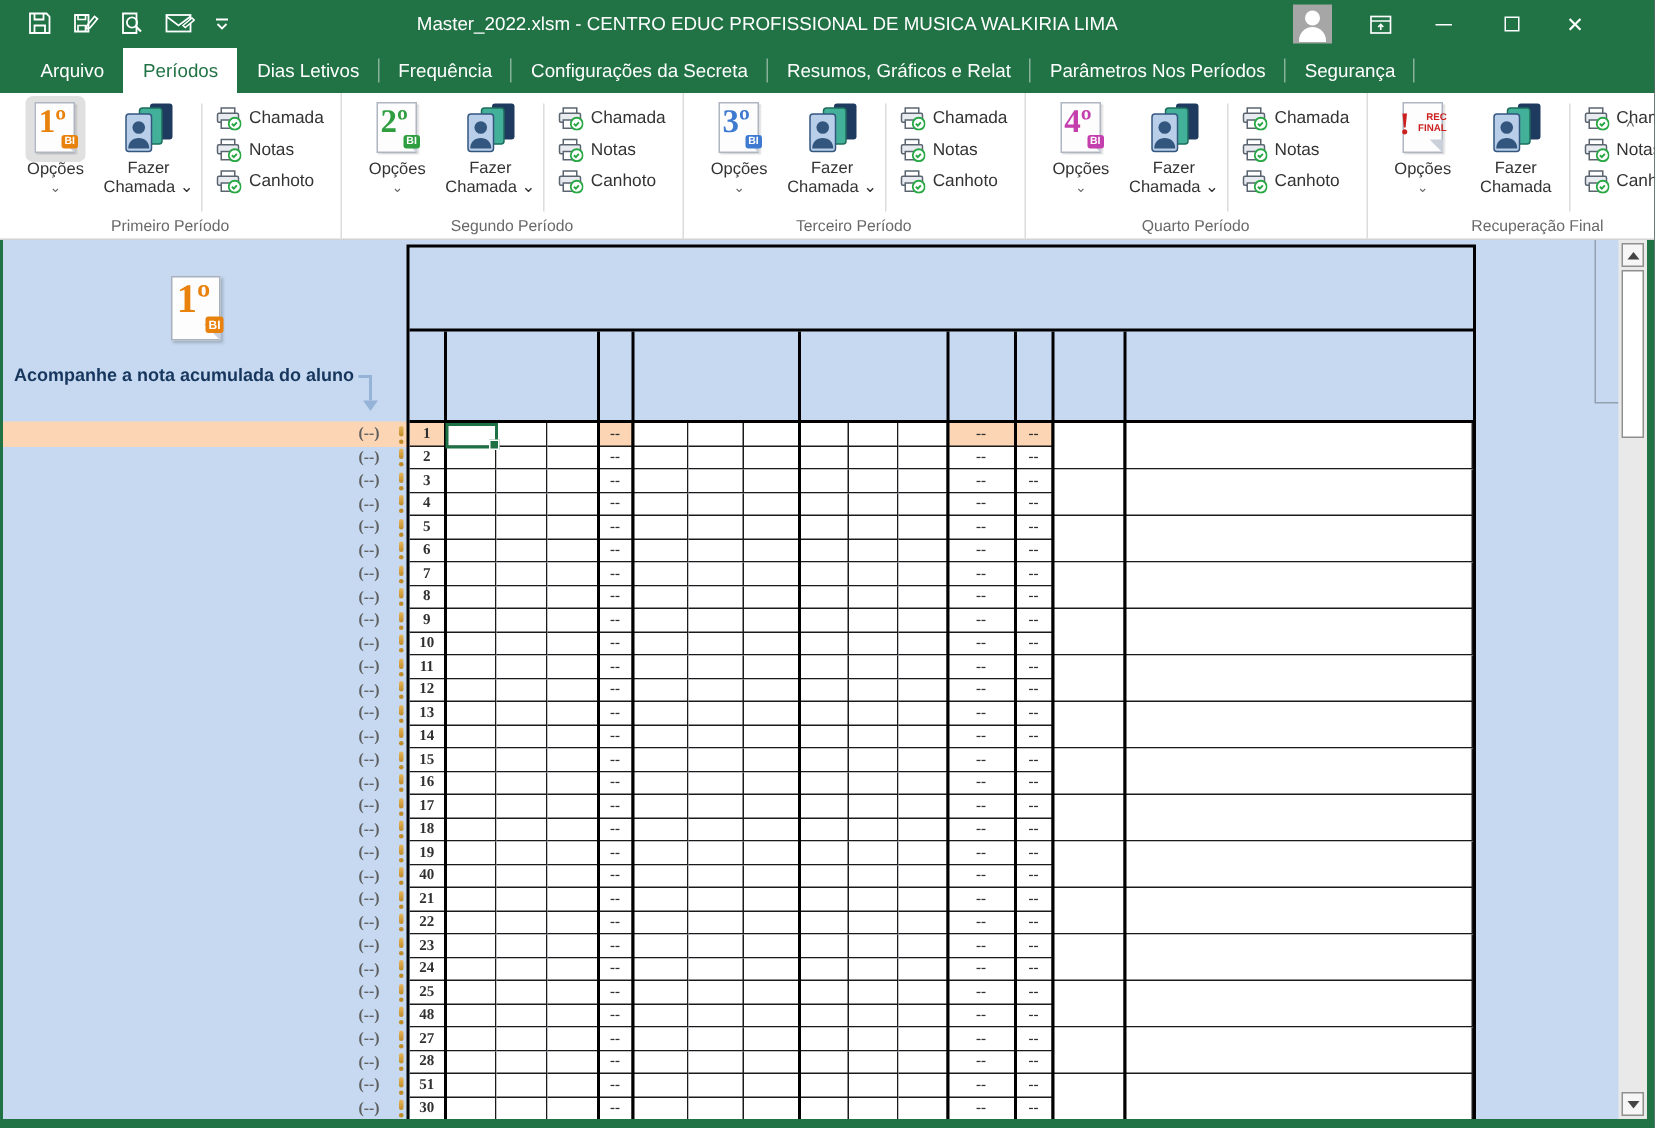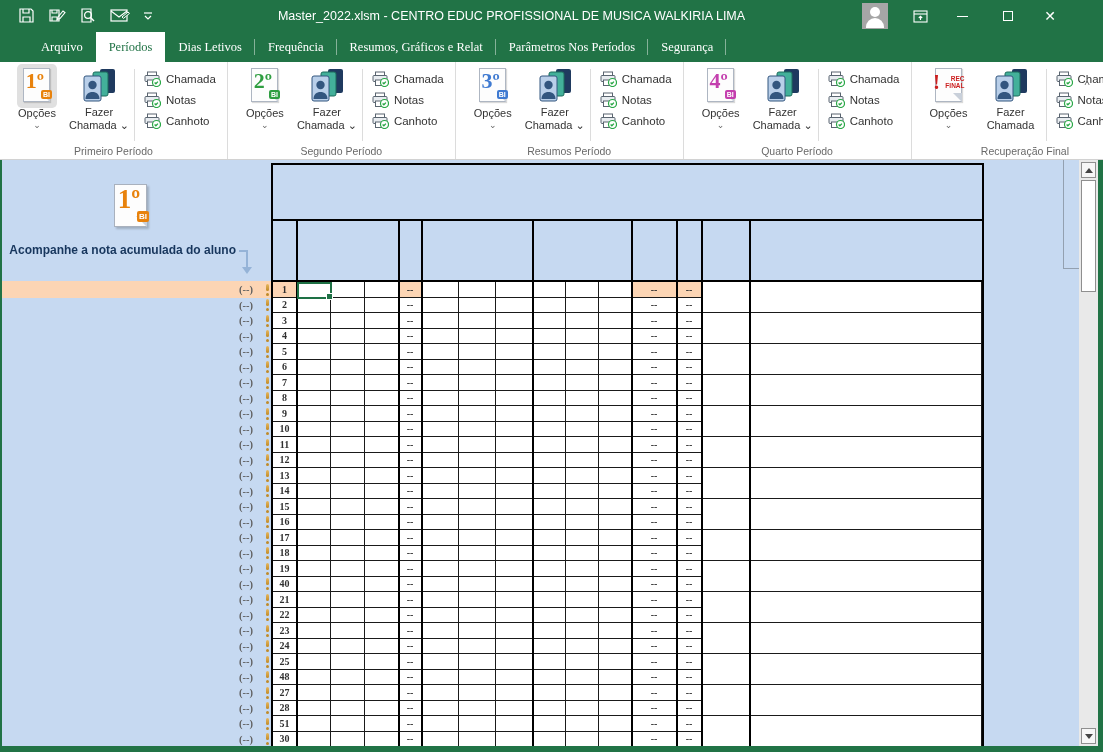--- a/index.html
+++ b/index.html
@@ -3,21 +3,21 @@
 <meta charset="utf-8">
 <style>
   html,body{margin:0;padding:0;background:#444;}
   *{box-sizing:border-box;}
   .app{position:relative;width:1103px;height:752px;overflow:hidden;background:#217346;
        font-family:"Liberation Sans",sans-serif;-webkit-font-smoothing:antialiased;}
   .abs{position:absolute;}
 
   
   .titlebar{position:absolute;left:0;top:0;width:1103px;height:32px;background:#217346;z-index:5;}
-  .tabrow{position:absolute;left:0;top:32px;width:1103px;height:30px;background:#217346;z-index:5;display:flex;align-items:flex-end;padding-left:28px;font-family:Liberation Serif, serif;}
+  .tabrow{position:absolute;left:0;top:32px;width:1103px;height:30px;background:#217346;z-index:5;display:flex;align-items:flex-end;padding-left:14px;}
   .deco{position:absolute;left:0;top:0;width:1103px;height:62px;z-index:4;pointer-events:none;overflow:hidden;}
   .deco .stripes{position:absolute;left:630px;top:0;width:160px;height:62px;
     background:repeating-linear-gradient(90deg,rgba(255,255,255,.07) 0 5px,transparent 5px 13px,rgba(0,0,0,.08) 13px 19px,transparent 19px 31px);}
   .deco .stripes2{position:absolute;left:1052px;top:0;width:51px;height:62px;
     background:repeating-linear-gradient(115deg,rgba(0,0,0,.10) 0 4px,transparent 4px 10px);}
   .deco .ring1{position:absolute;left:905px;top:-34px;width:92px;height:92px;border-radius:50%;border:12px solid rgba(0,0,0,.08);}
   .deco .ring2{position:absolute;left:975px;top:6px;width:120px;height:120px;border-radius:50%;border:10px solid rgba(255,255,255,.05);}
   .qat{position:absolute;left:18px;top:7px;display:flex;gap:13px;align-items:center;z-index:6;}
   .qat svg{display:block;}
   .win-title{position:absolute;left:180px;right:260px;top:0;height:32px;line-height:32px;text-align:center;color:#fff;font-size:12.5px;white-space:nowrap;overflow:hidden;z-index:6;}
@@ -181,20 +181,21 @@
     <div class="winctl ctl-close">
         <span class="closex">✕</span>
       </div>
   </div>
 
   <div class="tabrow">
       <div class="tab">Arquivo</div>
       <div class="tab active">Períodos</div>
       <div class="tab">Dias Letivos<span class="sep"></span></div>
       <div class="tab">Frequência<span class="sep"></span></div>
+      <div class="tab">Configurações da Secreta<span class="sep"></span></div>
       <div class="tab">Resumos, Gráficos e Relat<span class="sep"></span></div>
       <div class="tab">Parâmetros Nos Períodos<span class="sep"></span></div>
       <div class="tab">Segurança<span class="sep"></span></div>
     </div>
 
   <div class="ribbon">
   <div class="rgroup">
     <div class="big-btn">
       <div class="bi-icon selected">
         <span class="bi-page"></span>
@@ -361,21 +362,21 @@
     <svg width="17" height="16" viewBox="0 0 17 16">
       <rect x="3.5" y="1" width="9" height="4" fill="#fff" stroke="#5a6570" stroke-width="1"></rect>
       <rect x="1" y="4.5" width="14" height="6" rx="1" fill="#e8ecf0" stroke="#5a6570" stroke-width="1"></rect>
       <rect x="3.5" y="9" width="9" height="5.5" fill="#fff" stroke="#5a6570" stroke-width="1"></rect>
       <circle cx="12.5" cy="11.5" r="4" fill="#fff" stroke="#28a745" stroke-width="1.2"></circle>
       <path d="M10.6 11.5l1.3 1.3 2-2.2" fill="none" stroke="#28a745" stroke-width="1.3"></path>
     </svg>
     <span class="small-lbl">Canhoto</span>
   </div>
 </div>
-    <div class="grp-label">Resumos Período</div>
+    <div class="grp-label">Terceiro Período</div>
   </div>
 
   <div class="rgroup">
     <div class="big-btn">
       <div class="bi-icon">
         <span class="bi-page"></span>
             <span class="bi-num" style="color: rgb(196, 63, 174);">4º</span>
             <span class="bi-sub" style="background: rgb(196, 63, 174);">BI</span>
       </div>
       <div class="btn-label lbl-opcoes">Opções</div>

